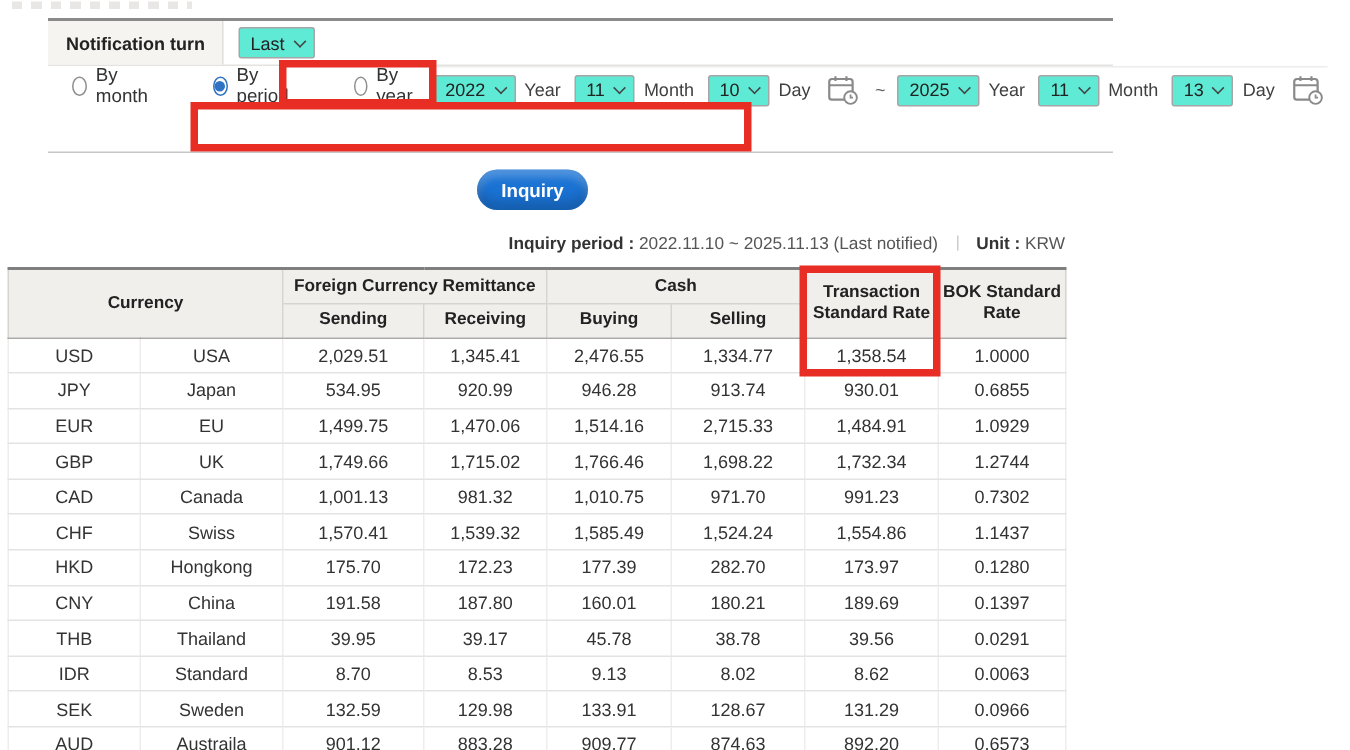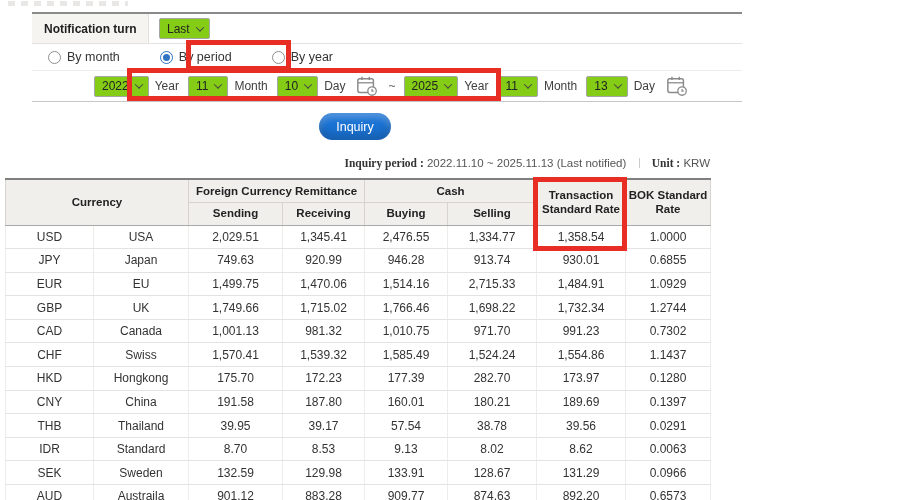--- a/index.html
+++ b/index.html
@@ -14,48 +14,48 @@
 
   
   .form { position:absolute; left:0; top:12px; width:710px;
     border-top:2px solid #8a8a8a; border-bottom:1px solid #c6c6c6;margin-left:32px; }
   .frow { display:flex; }
   .frow.r1 { height:30px; border-bottom:1px solid #e4e2df; }
   .frow.r2 { height:57px; }
   .flabel { width:117px; background:#f6f4f1; border-right:1px solid #e3e0dc;
     font-size:12px; font-weight:bold; color:#222; display:flex; align-items:center; padding-left:12px; }
   .fcontent { flex:1; display:flex; align-items:center; padding-left:10px; }
-  .fcontent.col { flex-direction:column; align-items:stretch; padding-left:0; }
+  .fcontent.col { flex-direction:row; align-items:stretch; padding-left:0; }
   .radios { height:26px; display:flex; align-items:center; padding-left:16px; column-gap:40px; }
   .dates  { height:31px; border-top:1px solid #ececec; display:flex; align-items:center; padding-left:10px; column-gap:4px;justify-content:center; }
 
-  .selectbox { display:inline-flex; align-items:center; height:21px; background:#84cc16;
+  .selectbox { display:inline-flex; align-items:center; height:21px; background:#5eead4;
     border:1px solid #a6a6a6; border-radius:2px; padding:0 6px 0 7px; font-size:12px; color:#222; cursor:pointer; }
   .chev { width:6px; height:6px; border-right:1.6px solid #444; border-bottom:1.6px solid #444;
     transform:rotate(45deg) translate(-1px,-1px); margin-left:7px; display:inline-block; }
 
   .radioitem { display:inline-flex; align-items:center; gap:6px; font-size:12.5px; color:#333; cursor:pointer; }
   .radio { width:13px; height:13px; border-radius:50%; border:1px solid #8f8f8f; background:#fff;
     display:inline-flex; align-items:center; justify-content:center; }
   .radio .dot { width:7px; height:7px; border-radius:50%; }
 
   .unitlbl { font-size:12px; color:#404040; margin:0 5px 0 2px; }
   .tilde { font-size:12px; color:#666; margin:0 4px; }
   .calicon { display:inline-flex; margin:0 2px; cursor:pointer; }
 
   
   .btnrow { position:absolute; left:0; top:113px; width:710px; display:flex; justify-content:center; }
   .inquiry-btn { min-width:72px; height:27px; border:none; border-radius:14px; color:#fff;
-    font-weight:normal; font-size:12.5px; font-family:"Liberation Sans",sans-serif; padding:0 16px; cursor:pointer;
+    font-weight:bold; font-size:12.5px; font-family:"Liberation Sans",sans-serif; padding:0 16px; cursor:pointer;
     background:#1a72d3; box-shadow:inset 0 -6px 8px rgba(0,0,0,.18), inset 0 5px 6px rgba(255,255,255,.25); }
 
   
   .meta { position:absolute; left:0; top:157px; width:710px; text-align:right;
     font-size:11.5px; color:#555; }
-  .meta .b { font-weight:bold; color:#333;font-family:Liberation Serif, serif; }
+  .meta .b { font-weight:bold; color:#333; }
   .meta .vsep { display:inline-block; width:1px; height:10px; background:#ccc; margin:0 9px -1px 9px; }
 
   
   .ratewrap { position:absolute; left:5px; top:178px; width:705px; }
   table.rates { width:705px; table-layout:fixed; border-collapse:collapse; border-top:2px solid #7f7f7f; }
   .rates thead th { background:#f1efec; border:1px solid #d7d4d0; border-top:none;
     font-size:11.5px; font-weight:bold; color:#222; line-height:1.25; padding:2px 2px; height:23px; }
   .rates thead tr:last-child th { border-bottom:1px solid #a9a9a9; }
   .rates thead th[rowspan] { border-bottom:1px solid #a9a9a9; }
   .rates tbody td { height:23.6px; text-align:center; font-size:12px; color:#333;
@@ -213,21 +213,21 @@
               <td>2,029.51</td>
               <td>1,345.41</td>
               <td>2,476.55</td>
               <td>1,334.77</td>
               <td>1,358.54</td>
               <td>1.0000</td>
             </tr>
             <tr>
               <td>JPY</td>
               <td>Japan</td>
-              <td>749.63</td>
+              <td>534.95</td>
               <td>920.99</td>
               <td>946.28</td>
               <td>913.74</td>
               <td>930.01</td>
               <td>0.6855</td>
             </tr>
             <tr>
               <td>EUR</td>
               <td>EU</td>
               <td>1,499.75</td>
@@ -285,21 +285,21 @@
               <td>160.01</td>
               <td>180.21</td>
               <td>189.69</td>
               <td>0.1397</td>
             </tr>
             <tr>
               <td>THB</td>
               <td>Thailand</td>
               <td>39.95</td>
               <td>39.17</td>
-              <td>57.54</td>
+              <td>45.78</td>
               <td>38.78</td>
               <td>39.56</td>
               <td>0.0291</td>
             </tr>
             <tr>
               <td>IDR</td>
               <td>Standard</td>
               <td>8.70</td>
               <td>8.53</td>
               <td>9.13</td>

